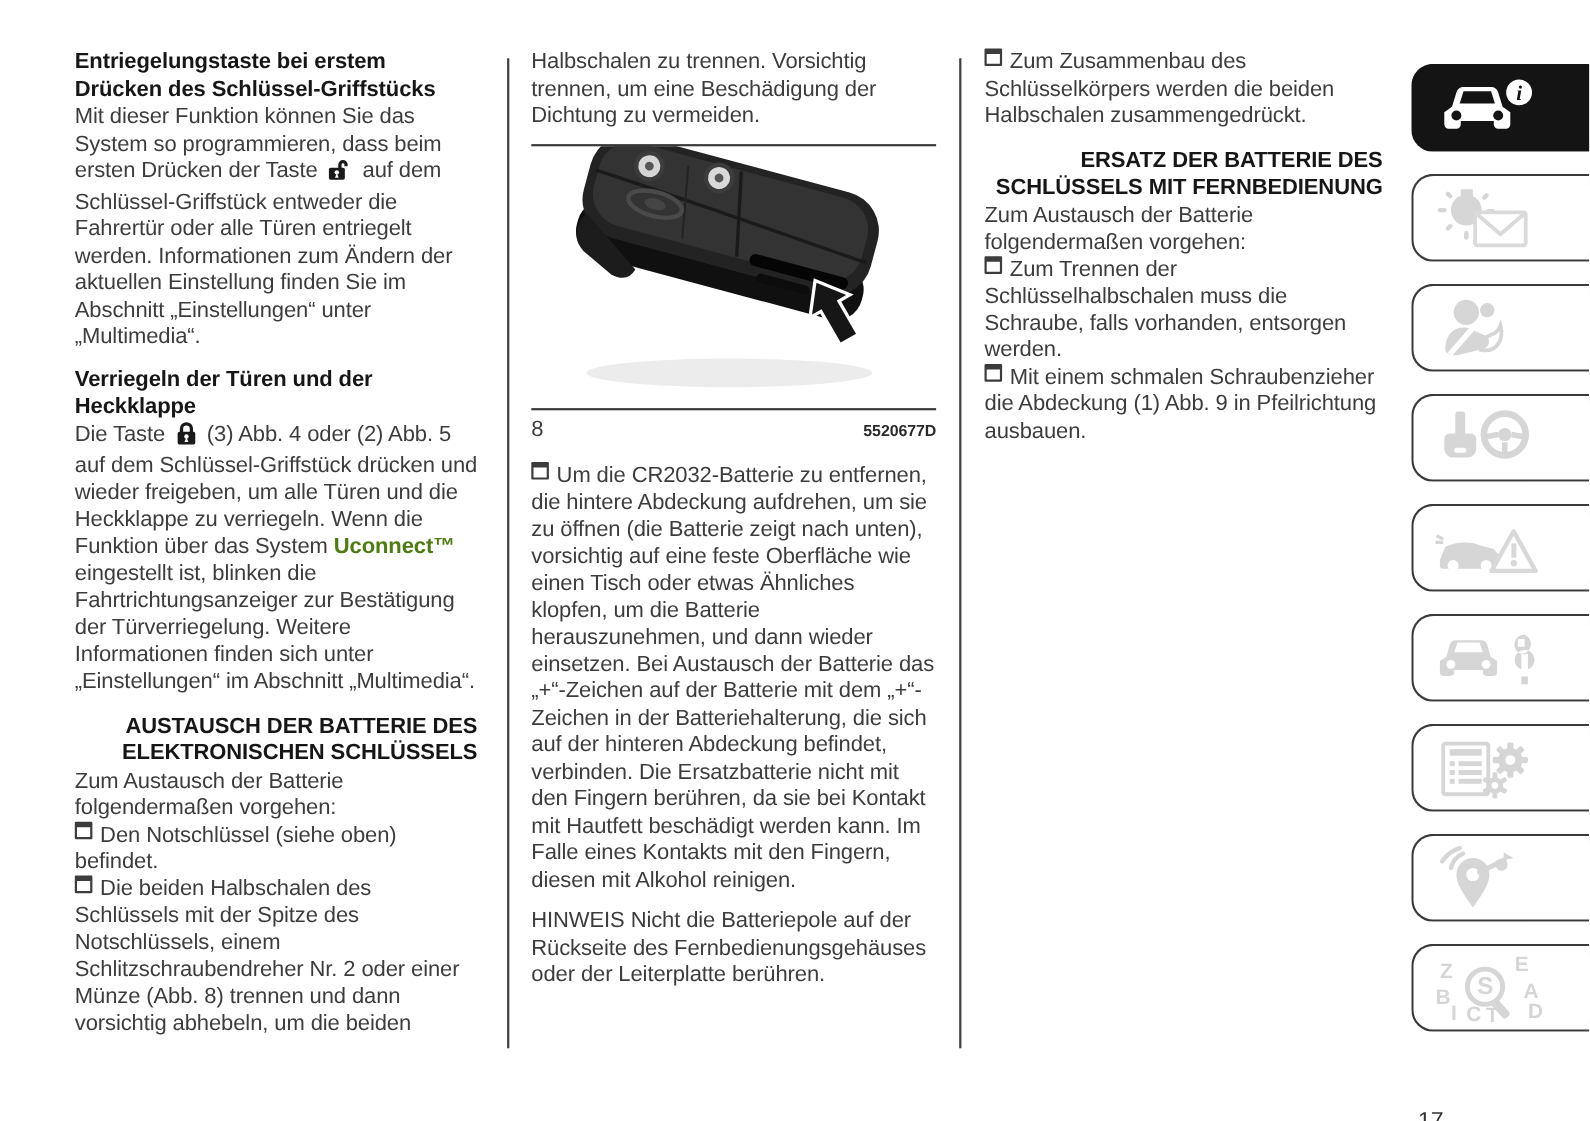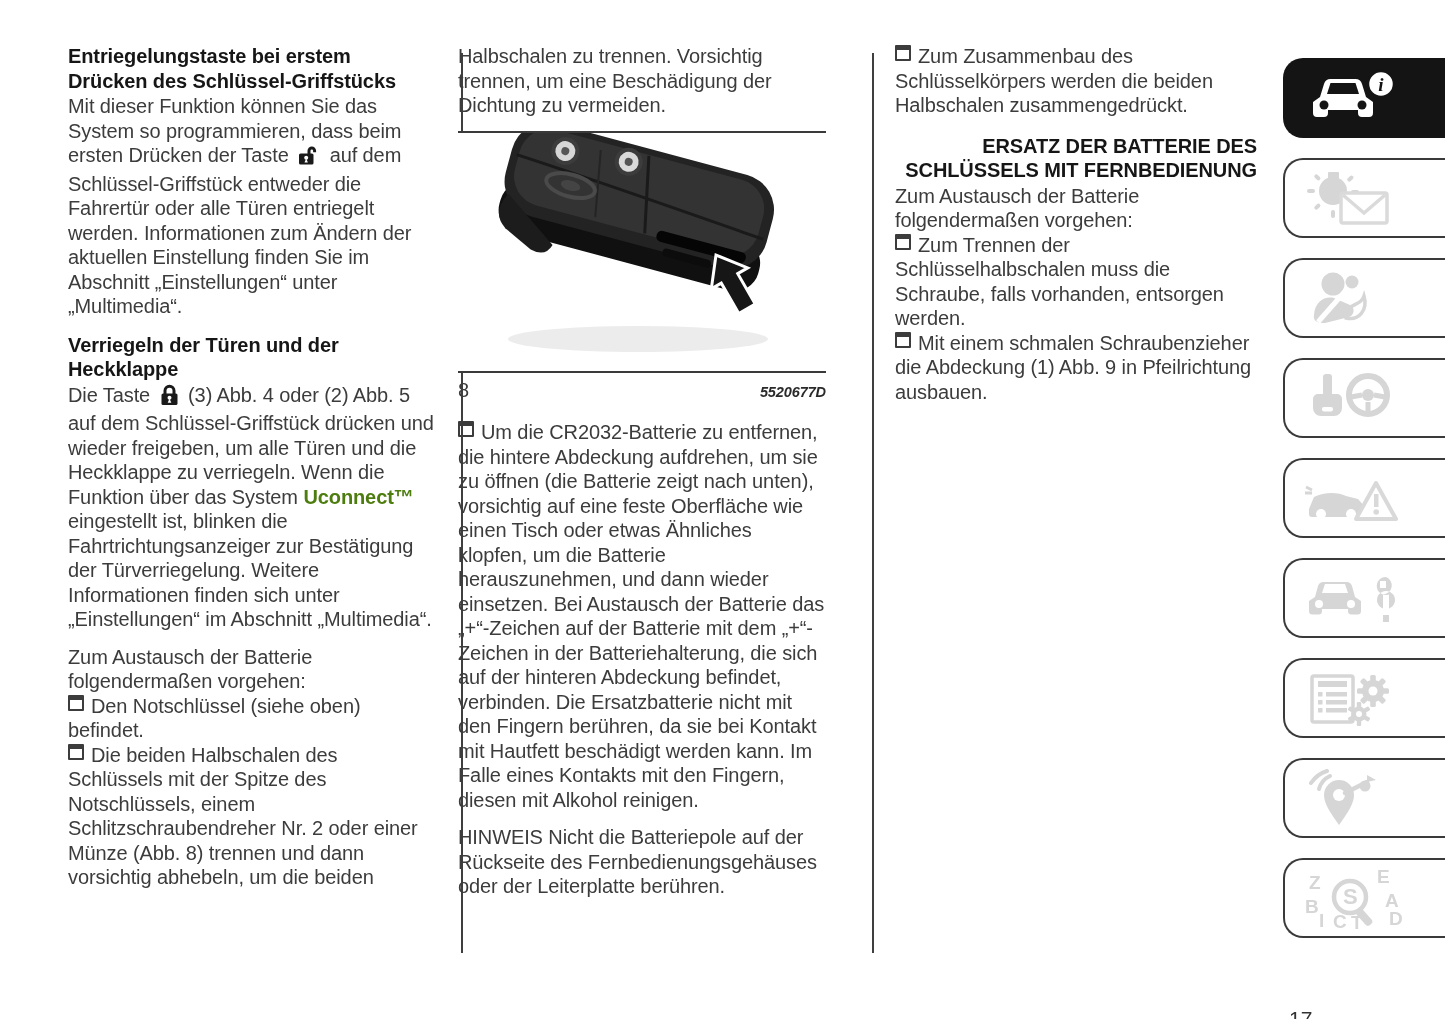--- a/index.html
+++ b/index.html
@@ -2,41 +2,41 @@
 <html><head>
 <meta charset="utf-8">
 <style>
   html,body{margin:0;padding:0;background:#ffffff;}
   .page{
     position:relative;width:1445px;height:1019px;background:#ffffff;overflow:hidden;
     font-family:"Liberation Sans", sans-serif;color:#3c3c3c;
   }
   .col{position:absolute;top:44px;font-size:20px;line-height:24.5px;letter-spacing:-0.1px;}
   .col1{left:68px;width:366px;}
-  .col2{left:458px;width:368px;}
+  .col2{left:483px;width:368px;}
   .col3{left:895px;width:362px;}
   .vdiv{position:absolute;top:53px;height:900px;width:2px;background:#3f3f3f;}
   .vdiv1{left:461px;}
   .vdiv2{left:872px;}
   p{margin:0 0 13px 0;}
   .subhead{font-weight:bold;color:#161616;margin:14px 0 1px 0;}
   .caphead{font-weight:bold;color:#161616;margin:16px 0 1px 0;text-align:right;}
   .tight{margin-bottom:0;}
   .bullet-sq{
     display:inline-block;width:12px;height:9px;
     border:2.5px solid #3c3c3c;border-top-width:5.5px;border-radius:1px;
     margin-right:7px;vertical-align:2px;
   }
   .brand{font-weight:bold;color:#4d7c0f;}
   .inline-icon{display:inline-block;vertical-align:-4px;margin:0 3px;}
   
   .figure{border-top:2px solid #3a3a3a;border-bottom:2px solid #3a3a3a;margin-top:4px;height:238px;position:relative;background:#fff;}
   .figcap{display:flex;justify-content:space-between;align-items:baseline;margin:5px 0 16px 0;}
   .figcap .num{font-size:20px;color:#3c3c3c;}
-  .figcap .code{font-size:14.5px;font-weight:bold;color:#2a2a2a;font-style:italic;}
+  .figcap .code{font-size:14.5px;font-weight:bold;color:#2a2a2a;}
   
   .sidebar{position:absolute;left:1283px;top:58px;width:162px;display:flex;flex-direction:column;gap:20px;}
   .tab{
     height:80px;box-sizing:border-box;border:2px solid #3a3a3a;border-right:none;
     border-radius:20px 0 0 20px;background:#fff;display:flex;align-items:center;padding-left:16px;
   }
   .tab.active{background:#141414;border-color:#141414;}
   .pagenum{position:absolute;left:1289px;top:1007px;font-size:21px;color:#333;}
 </style>
 </head>
@@ -60,20 +60,21 @@
       <span class="inline-icon"><svg width="21" height="22" viewBox="0 0 21 22">
             <path d="M4.5,10 V6.8 a6,6 0 0 1 12,0 V10 h-3 V6.8 a3,3 0 0 0 -6,0 V10 Z" fill="#1a1a1a"></path>
             <rect x="2.5" y="9.5" width="16" height="11.5" rx="1.6" fill="#1a1a1a"></rect>
             <circle cx="10.5" cy="13.8" r="2" fill="#fff"></circle>
             <path d="M10.5,14.6 l1.8,4.2 h-3.6 z" fill="#fff"></path>
           </svg></span>
       <span>(3) Abb. 4 oder (2) Abb. 5 auf dem Schlüssel-Griffstück drücken und wieder freigeben, um alle Türen und die Heckklappe zu verriegeln. Wenn die Funktion über das System</span>
       <span class="brand">Uconnect™</span>
       <span>eingestellt ist, blinken die Fahrtrichtungsanzeiger zur Bestätigung der Türverriegelung. Weitere Informationen finden sich unter „Einstellungen“ im Abschnitt „Multimedia“.</span></p>
 
+    <p class="caphead">AUSTAUSCH DER BATTERIE DES ELEKTRONISCHEN SCHLÜSSELS</p>
     <p class="tight">Zum Austausch der Batterie folgendermaßen vorgehen:</p>
     <p class="tight"><span class="bullet-sq"></span><span>Den Notschlüssel (siehe oben) befindet.</span></p>
     <p class="tight"><span class="bullet-sq"></span><span>Die beiden Halbschalen des Schlüssels mit der Spitze des Notschlüssels, einem Schlitzschraubendreher Nr. 2 oder einer Münze (Abb. 8) trennen und dann vorsichtig abhebeln, um die beiden</span></p>
   </div>
 
   <div class="vdiv vdiv1"></div>
 
   <div class="col col2">
     <p>Halbschalen zu trennen. Vorsichtig trennen, um eine Beschädigung der Dichtung zu vermeiden.</p>
 

